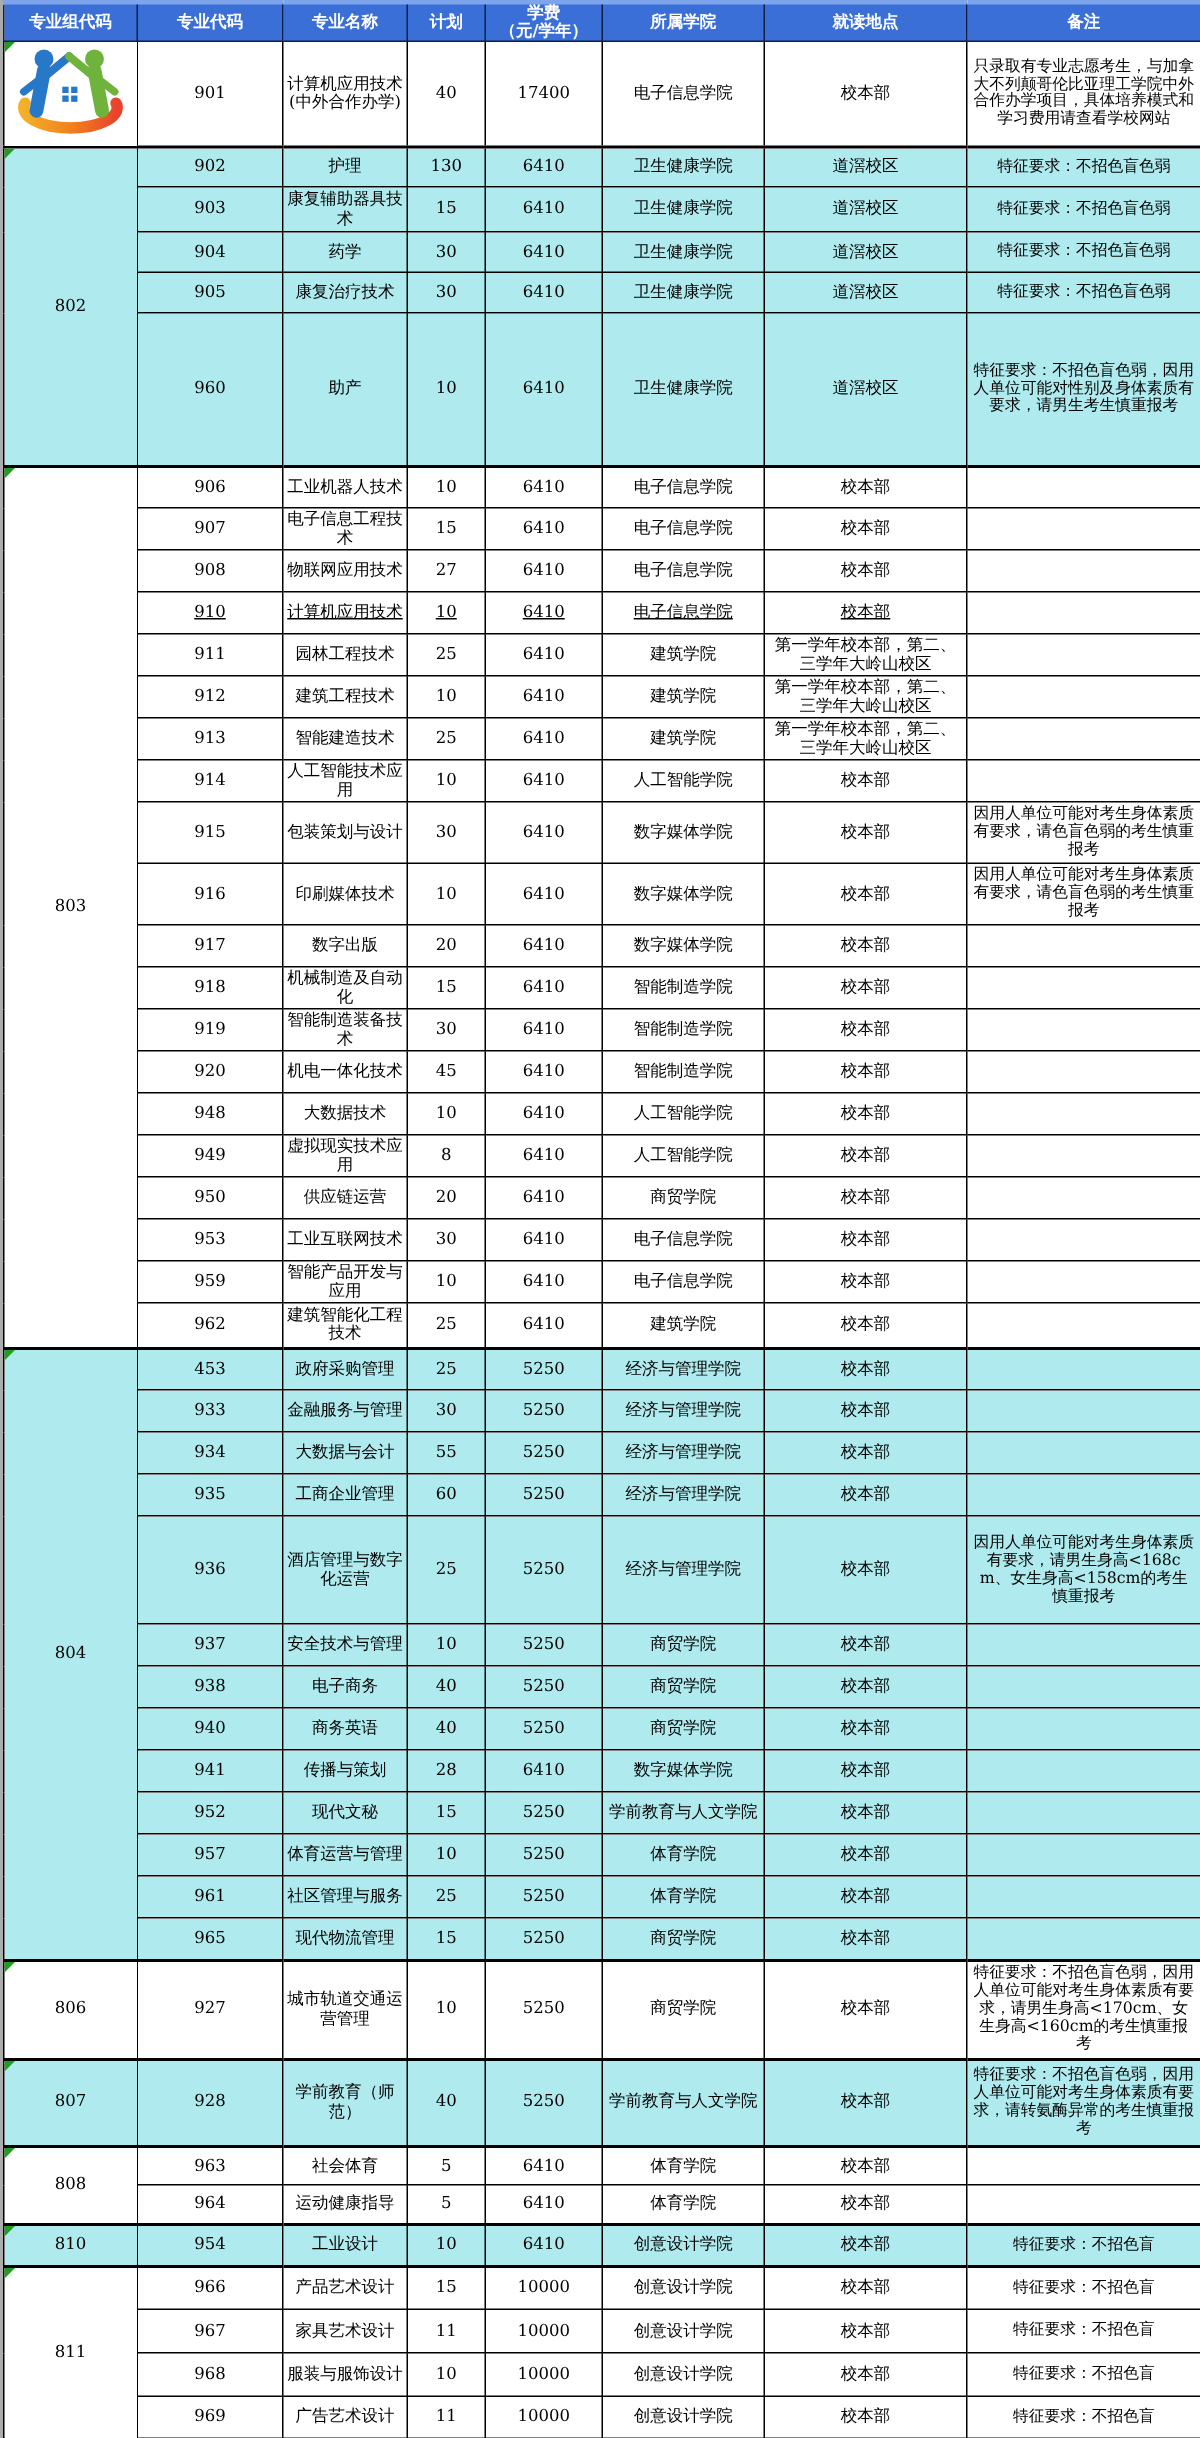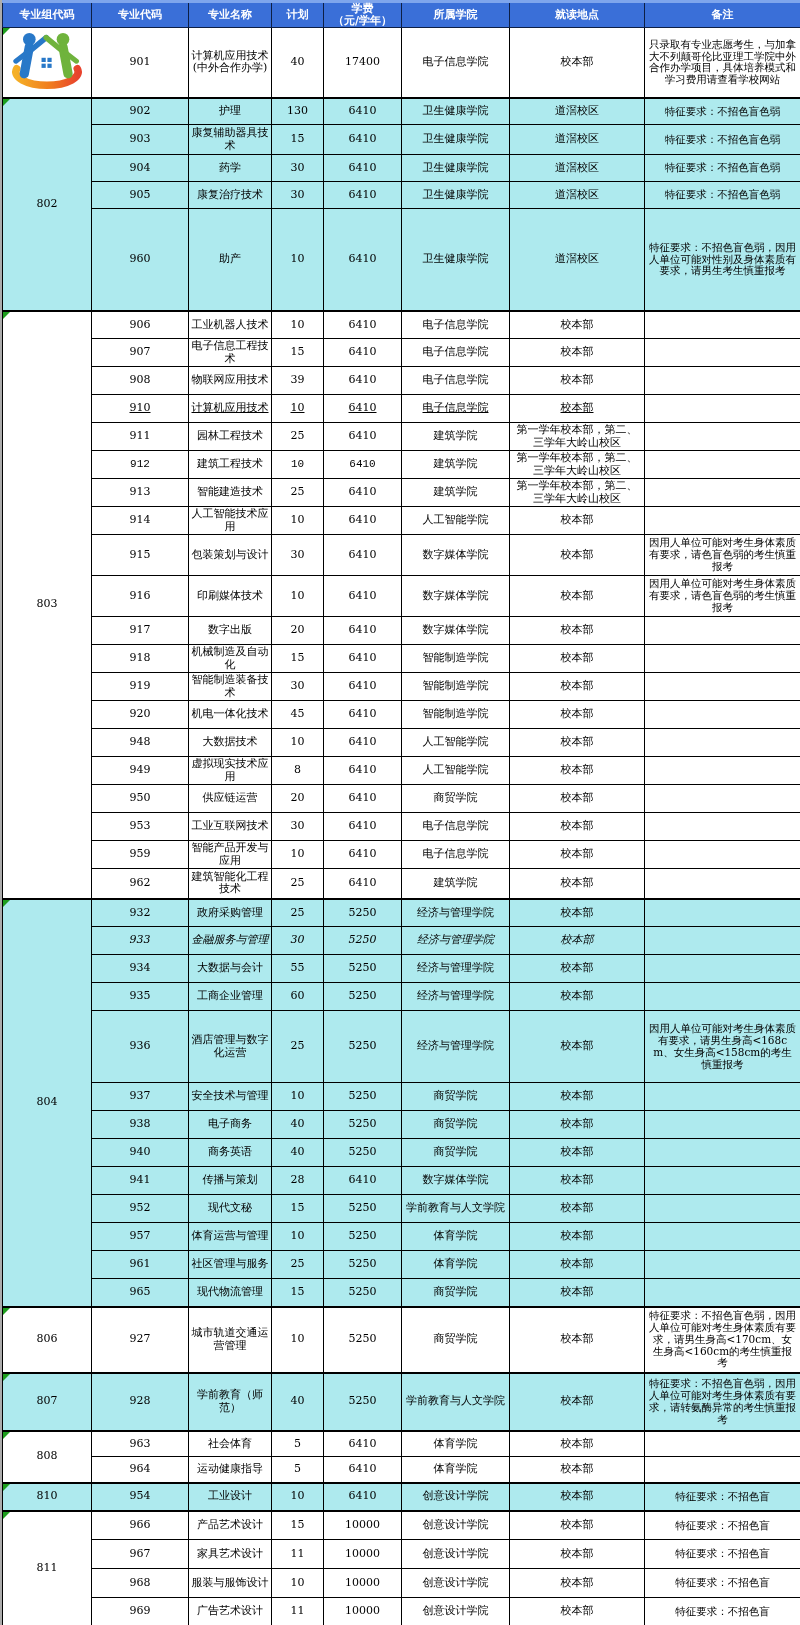--- a/index.html
+++ b/index.html
@@ -179,21 +179,21 @@
           <td class="white">电子信息工程技术</td>
           <td class="white">15</td>
           <td class="white">6410</td>
           <td class="white">电子信息学院</td>
           <td class="white">校本部</td>
           <td class="white remark"></td>
         </tr>
         <tr style="height: 28px; margin-top: 11px;">
           <td class="white">908</td>
           <td class="white">物联网应用技术</td>
-          <td class="white">39</td>
+          <td class="white">27</td>
           <td class="white">6410</td>
           <td class="white">电子信息学院</td>
           <td class="white">校本部</td>
           <td class="white remark"></td>
         </tr>
         <tr style="height: 28px; text-decoration: underline;">
           <td class="white">910</td>
           <td class="white">计算机应用技术</td>
           <td class="white">10</td>
           <td class="white">6410</td>
@@ -203,21 +203,21 @@
         </tr>
         <tr style="height: 28px;">
           <td class="white">911</td>
           <td class="white">园林工程技术</td>
           <td class="white">25</td>
           <td class="white">6410</td>
           <td class="white">建筑学院</td>
           <td class="white">第一学年校本部，第二、三学年大岭山校区</td>
           <td class="white remark"></td>
         </tr>
-        <tr style="height: 28px; font-family: Liberation Mono, monospace;">
+        <tr style="height: 28px;">
           <td class="white">912</td>
           <td class="white">建筑工程技术</td>
           <td class="white">10</td>
           <td class="white">6410</td>
           <td class="white">建筑学院</td>
           <td class="white">第一学年校本部，第二、三学年大岭山校区</td>
           <td class="white remark"></td>
         </tr>
         <tr style="height: 28px;">
           <td class="white">913</td>
@@ -340,29 +340,29 @@
           <td class="white">962</td>
           <td class="white">建筑智能化工程技术</td>
           <td class="white">25</td>
           <td class="white">6410</td>
           <td class="white">建筑学院</td>
           <td class="white">校本部</td>
           <td class="white remark"></td>
         </tr>
         <tr class="g-first" style="height: 28px;">
           <td class="gcell cyan" rowspan="13"><span class="tri"></span><span>804</span></td>
-          <td class="cyan">932</td>
+          <td class="cyan">453</td>
           <td class="cyan">政府采购管理</td>
           <td class="cyan">25</td>
           <td class="cyan">5250</td>
           <td class="cyan">经济与管理学院</td>
           <td class="cyan">校本部</td>
           <td class="cyan remark"></td>
         </tr>
-        <tr style="height: 28px; font-style: italic;">
+        <tr style="height: 28px;">
           <td class="cyan">933</td>
           <td class="cyan">金融服务与管理</td>
           <td class="cyan">30</td>
           <td class="cyan">5250</td>
           <td class="cyan">经济与管理学院</td>
           <td class="cyan">校本部</td>
           <td class="cyan remark"></td>
         </tr>
         <tr style="height: 28px;">
           <td class="cyan">934</td>

